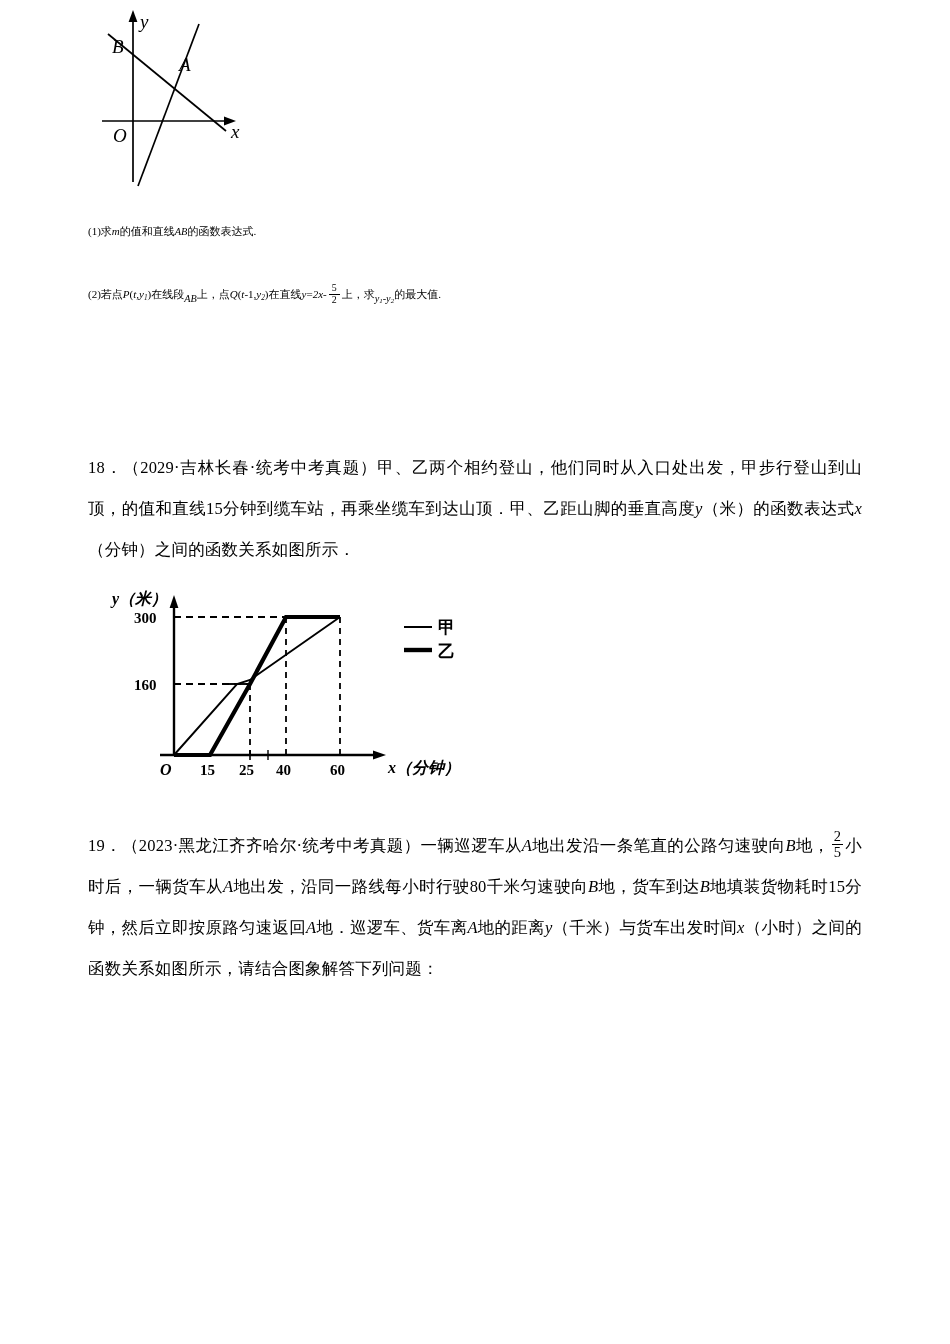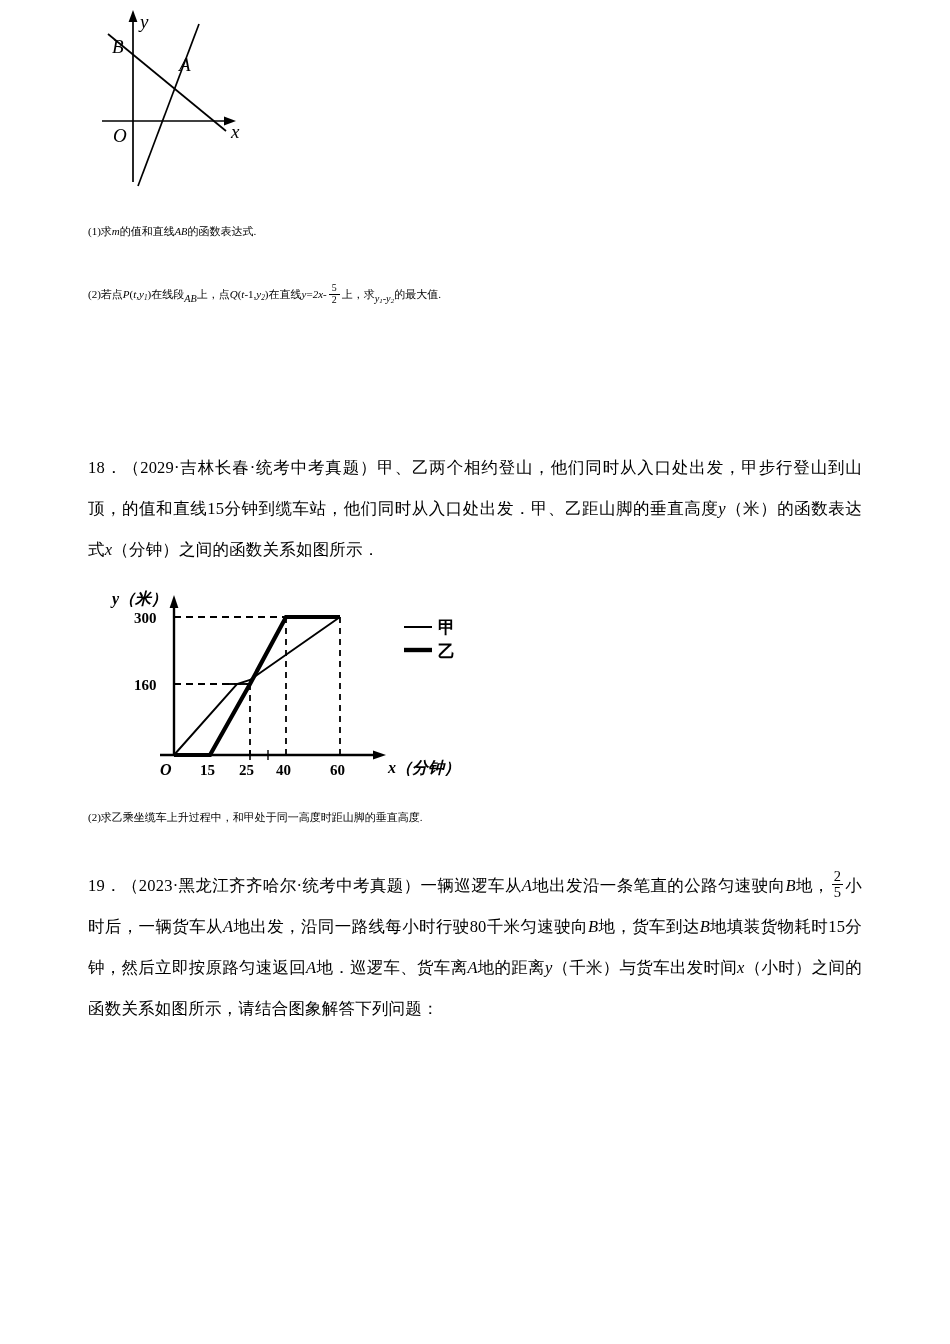--- a/index.html
+++ b/index.html
@@ -128,21 +128,21 @@
     <span>(1)</span><span>求</span><span class="it">m</span><span>的值和直线</span><span class="it" style="font-size:0.94em;">AB</span><span>的函数表达式.</span>
   </div>
 
   <div class="sub-q" style="margin-top:16px; line-height:52px;">
     <span>(2)</span><span>若点</span><span class="it">P</span><span>(</span><span class="it">t</span><span>,</span><span class="it">y</span><sub>1</sub><span>)</span><span>在线段</span><span class="lower">AB</span><span>上，点</span><span class="it">Q</span><span>(</span><span class="it">t</span><span>-</span><span>1</span><span>,</span><span class="it">y</span><sub>2</sub><span>)</span><span>在直线</span><span class="it">y</span><span>=</span><span class="it">2x</span><span>-</span><span class="frac-inline"><span class="topn">5</span><span class="botn">2</span></span><span>上，求</span><span class="lower">y</span><span class="lower" style="font-size:0.64em; vertical-align:-0.72em;">1</span><span class="lower" style="font-style:normal;">-</span><span class="lower">y</span><span class="lower" style="font-size:0.64em; vertical-align:-0.72em;">2</span><span>的最大值.</span>
   </div>
 
   <div class="spacer-lg"></div>
 
   <div class="para">
-    <span class="num">18．</span><span>（2029·吉林长春·统考中考真题）</span><span>甲、乙两个相约登山，他们同时从入口处出发，甲步行登山到山顶，</span><span>的值和直线</span><span class="num">15</span><span>分钟到缆车站，他们同时从入口处出发．甲、乙距山脚的垂直高度</span><span class="it">y</span><span>（米）的函数表达式</span><span class="it">x</span><span>（分钟）之间的函数关系如图所示．</span>
+    <span class="num">18．</span><span>（2029·吉林长春·统考中考真题）</span><span>甲、乙两个相约登山，他们同时从入口处出发，甲步行登山到山顶，</span><span>的值和直线</span><span class="num">15</span><span>分钟到缆车站，再乘坐缆车到达山顶．甲、乙距山脚的垂直高度</span><span class="it">y</span><span>（米）的函数表达式</span><span class="it">x</span><span>（分钟）之间的函数关系如图所示．</span>
   </div>
 
   <div class="spacer-sm"></div>
 
   <div class="fig2-wrap">
     <svg class="fig2" width="400" height="212" viewBox="0 0 400 212">
 
       <text x="14" y="22" font-family="Liberation Serif, serif" font-size="16" font-weight="bold" font-style="italic">y（米）</text>
 
       <line x1="76" y1="22" x2="76" y2="173" stroke="#000" stroke-width="2.4"></line>
@@ -180,23 +180,20 @@
       <text x="232" y="193" font-family="Liberation Serif, serif" font-size="15" font-weight="bold">60</text>
       <text x="290" y="191" font-family="Liberation Serif, serif" font-size="16" font-weight="bold" font-style="italic">x（分钟）</text>
 
       <line x1="306" y1="45" x2="334" y2="45" stroke="#000" stroke-width="2"></line>
       <text x="340" y="51" font-family="Liberation Serif, serif" font-size="17" font-weight="bold">甲</text>
       <line x1="306" y1="68" x2="334" y2="68" stroke="#000" stroke-width="4.4"></line>
       <text x="340" y="75" font-family="Liberation Serif, serif" font-size="17" font-weight="bold">乙</text>
     </svg>
   </div>
 
-  <div class="sub-q">
-    <span>(2)</span><span>求乙乘坐缆车上升过程中，和甲处于同一高度时距山脚的垂直高度.</span>
-  </div>
 
   <div class="spacer-md"></div>
 
   <div class="para">
     <span class="num">19．</span><span>（2023·黑龙江齐齐哈尔·统考中考真题）</span><span>一辆巡逻车从</span><span class="it">A</span><span>地出发沿一条笔直的公路匀速驶向</span><span class="it">B</span><span>地，</span><span class="raise-frac"><span class="topn">2</span><span class="botn">5</span></span><span>小时后，一辆货车从</span><span class="it">A</span><span>地出发，沿同一路线每小时行驶</span><span class="num">80</span><span>千米匀速驶向</span><span class="it">B</span><span>地，货车到达</span><span class="it">B</span><span>地填装货物耗</span><span>时</span><span class="num">15</span><span>分钟，然后立即按原路匀速返回</span><span class="it">A</span><span>地．巡逻车、货车离</span><span class="it">A</span><span>地的距离</span><span class="it">y</span><span>（千米）与货车出发时间</span><span class="it">x</span><span>（小</span><span>时）之间的函数关系如图所示，请结合图象解答下列问题：</span>
   </div>
 
 </div>
 
 </body></html>

